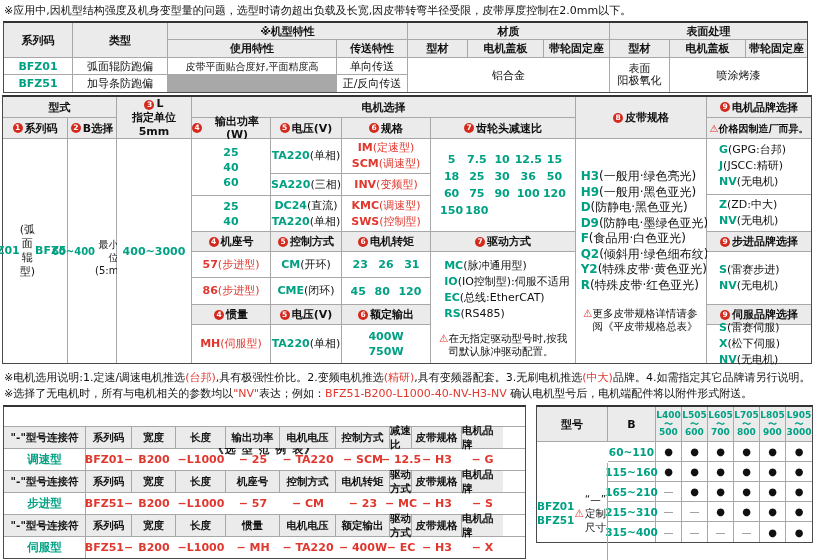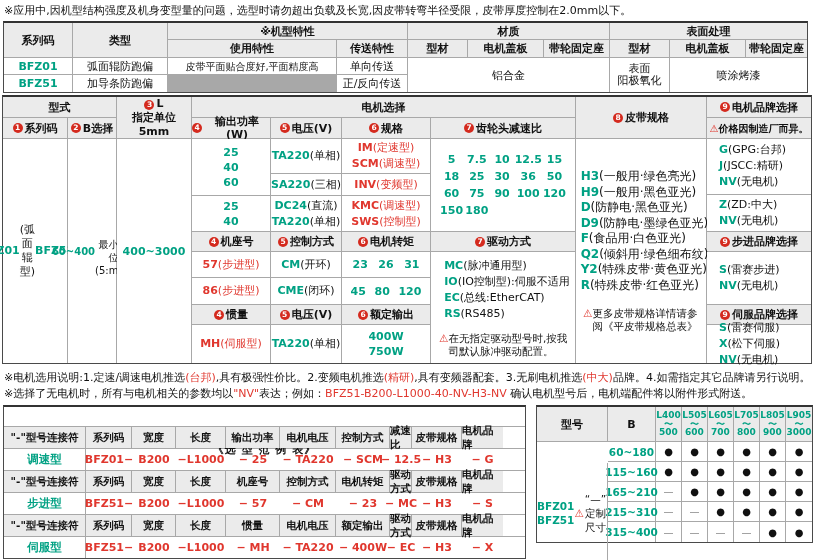--- a/index.html
+++ b/index.html
@@ -555,21 +555,21 @@
 900</div>
     <div class="hcell ct-hl">L905
 〜
 3000</div>
   </div>
   <div class="ct-model pre"><span class="c-tb">BFZ01
 BFZ51
 </span><span class="c-r">⚠</span><span class="c-k"> “—”
 定制尺寸</span></div>
   <div class="ct-row">
-    <div class="ct-b">60~180</div>
+    <div class="ct-b">60~110</div>
     <div class="ct-marks">
         <span>●</span>
         <span>●</span>
         <span>●</span>
         <span>●</span>
         <span>●</span>
         <span>●</span>
       </div>
   </div>
   <div class="ct-row">

